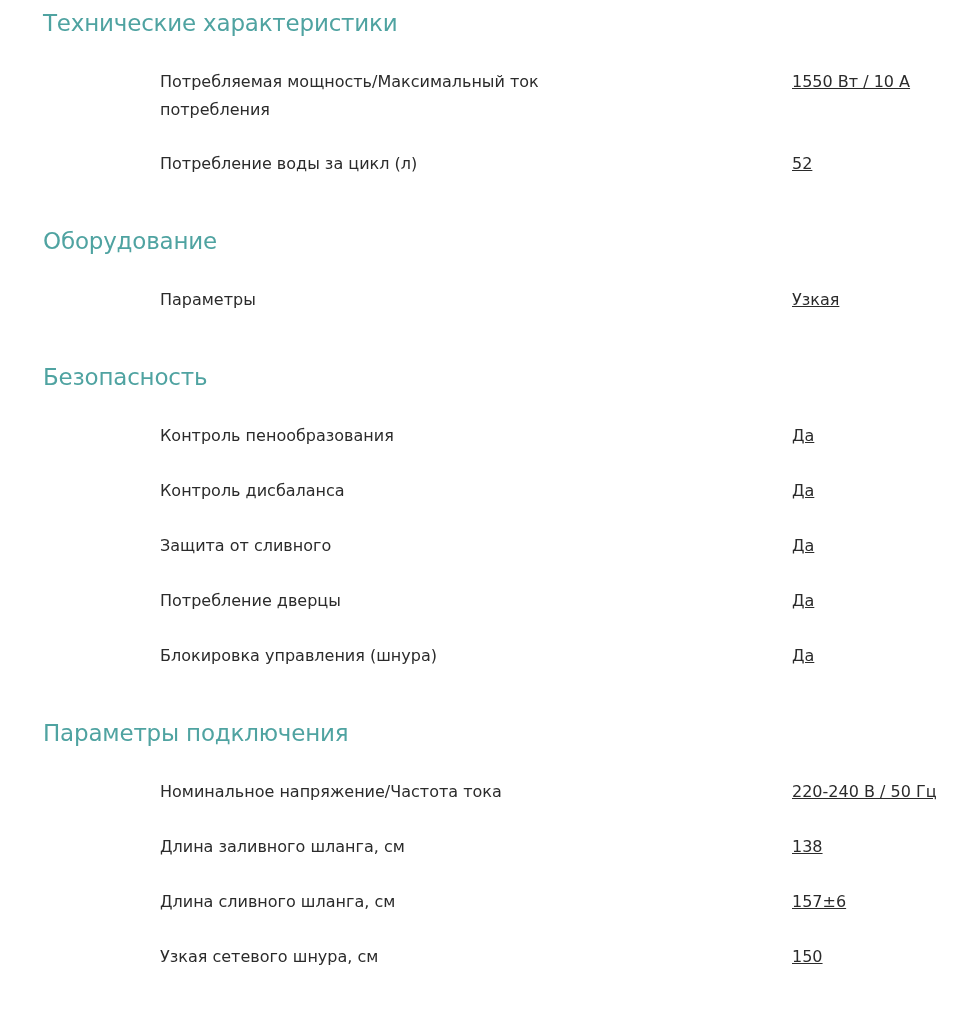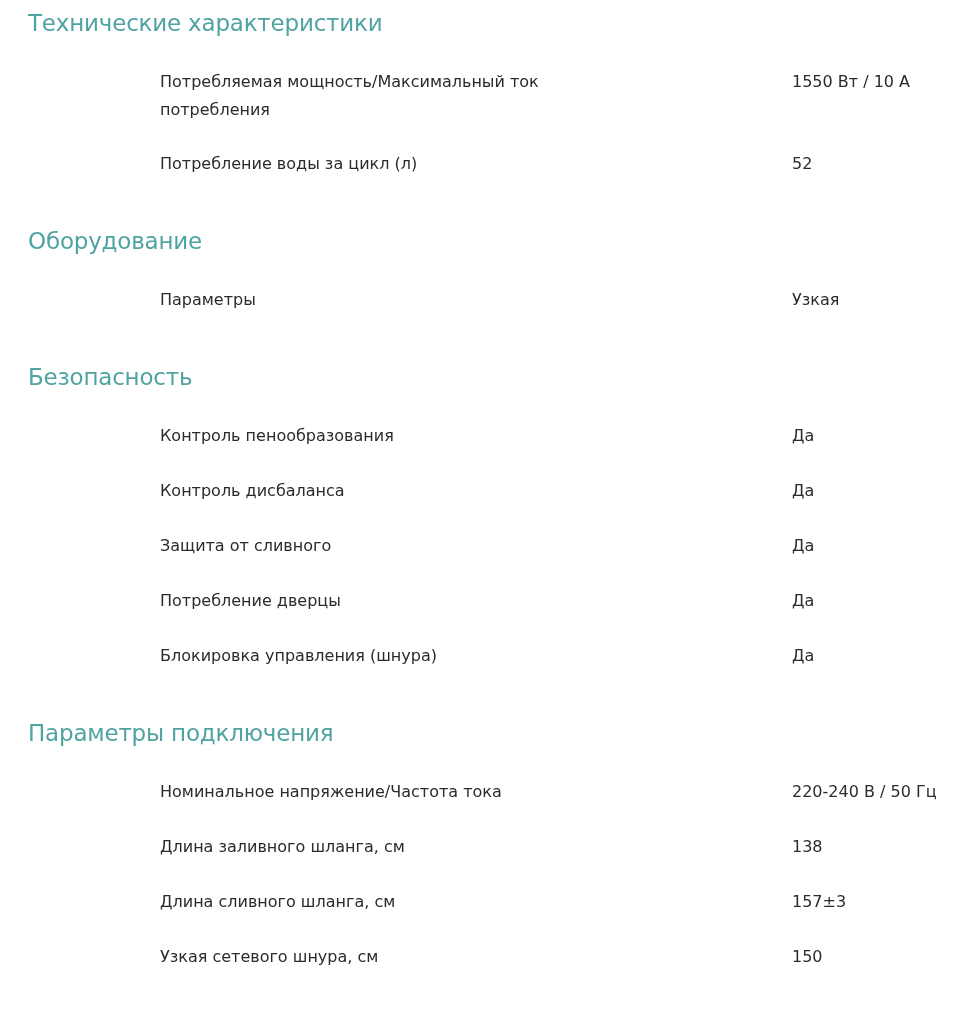--- a/index.html
+++ b/index.html
@@ -1,21 +1,21 @@
 <!DOCTYPE html>
 <html><head>
 <meta charset="utf-8">
 <style>
   html, body { margin:0; padding:0; background:#ffffff; }
   body { width:966px; height:1013px; position:relative; overflow:hidden;
          font-family:"DejaVu Sans", sans-serif; color:#2b2b2b; }
-  .sec-title { position:absolute; left:28px; font-size:23px; color:#4fa3a1; font-weight:normal; margin:0; letter-spacing:-0.2px; }
+  .sec-title { position:absolute; left:43px; font-size:23px; color:#4fa3a1; font-weight:normal; margin:0; letter-spacing:-0.2px; }
   .row { position:absolute; left:160px; width:790px; font-size:16px; line-height:28px; }
   .row .k { position:absolute; left:0; width:400px; }
-  .row .v { position:absolute; left:632px; white-space:nowrap; }
+  .row .v { position:absolute; left:632px; white-space:nowrap;text-decoration:underline; }
 </style>
 </head>
 <body>
 
 <div>
   <h2 class="sec-title" style="top:10px">Технические характеристики</h2>
   <div class="row" style="top:68px">
     <span class="k">Потребляемая мощность/Максимальный ток потребления</span>
     <span class="v">1550 Вт / 10 А</span>
   </div>
@@ -56,19 +56,19 @@
   <div class="row" style="top:778px">
     <span class="k">Номинальное напряжение/Частота тока</span>
     <span class="v">220-240 В / 50 Гц</span>
   </div>
   <div class="row" style="top:833px">
     <span class="k">Длина заливного шланга, см</span>
     <span class="v">138</span>
   </div>
   <div class="row" style="top:888px">
     <span class="k">Длина сливного шланга, см</span>
-    <span class="v">157±3</span>
+    <span class="v">157±6</span>
   </div>
   <div class="row" style="top:943px">
     <span class="k">Узкая сетевого шнура, см</span>
     <span class="v">150</span>
   </div>
 </div>
 
 </body></html>

